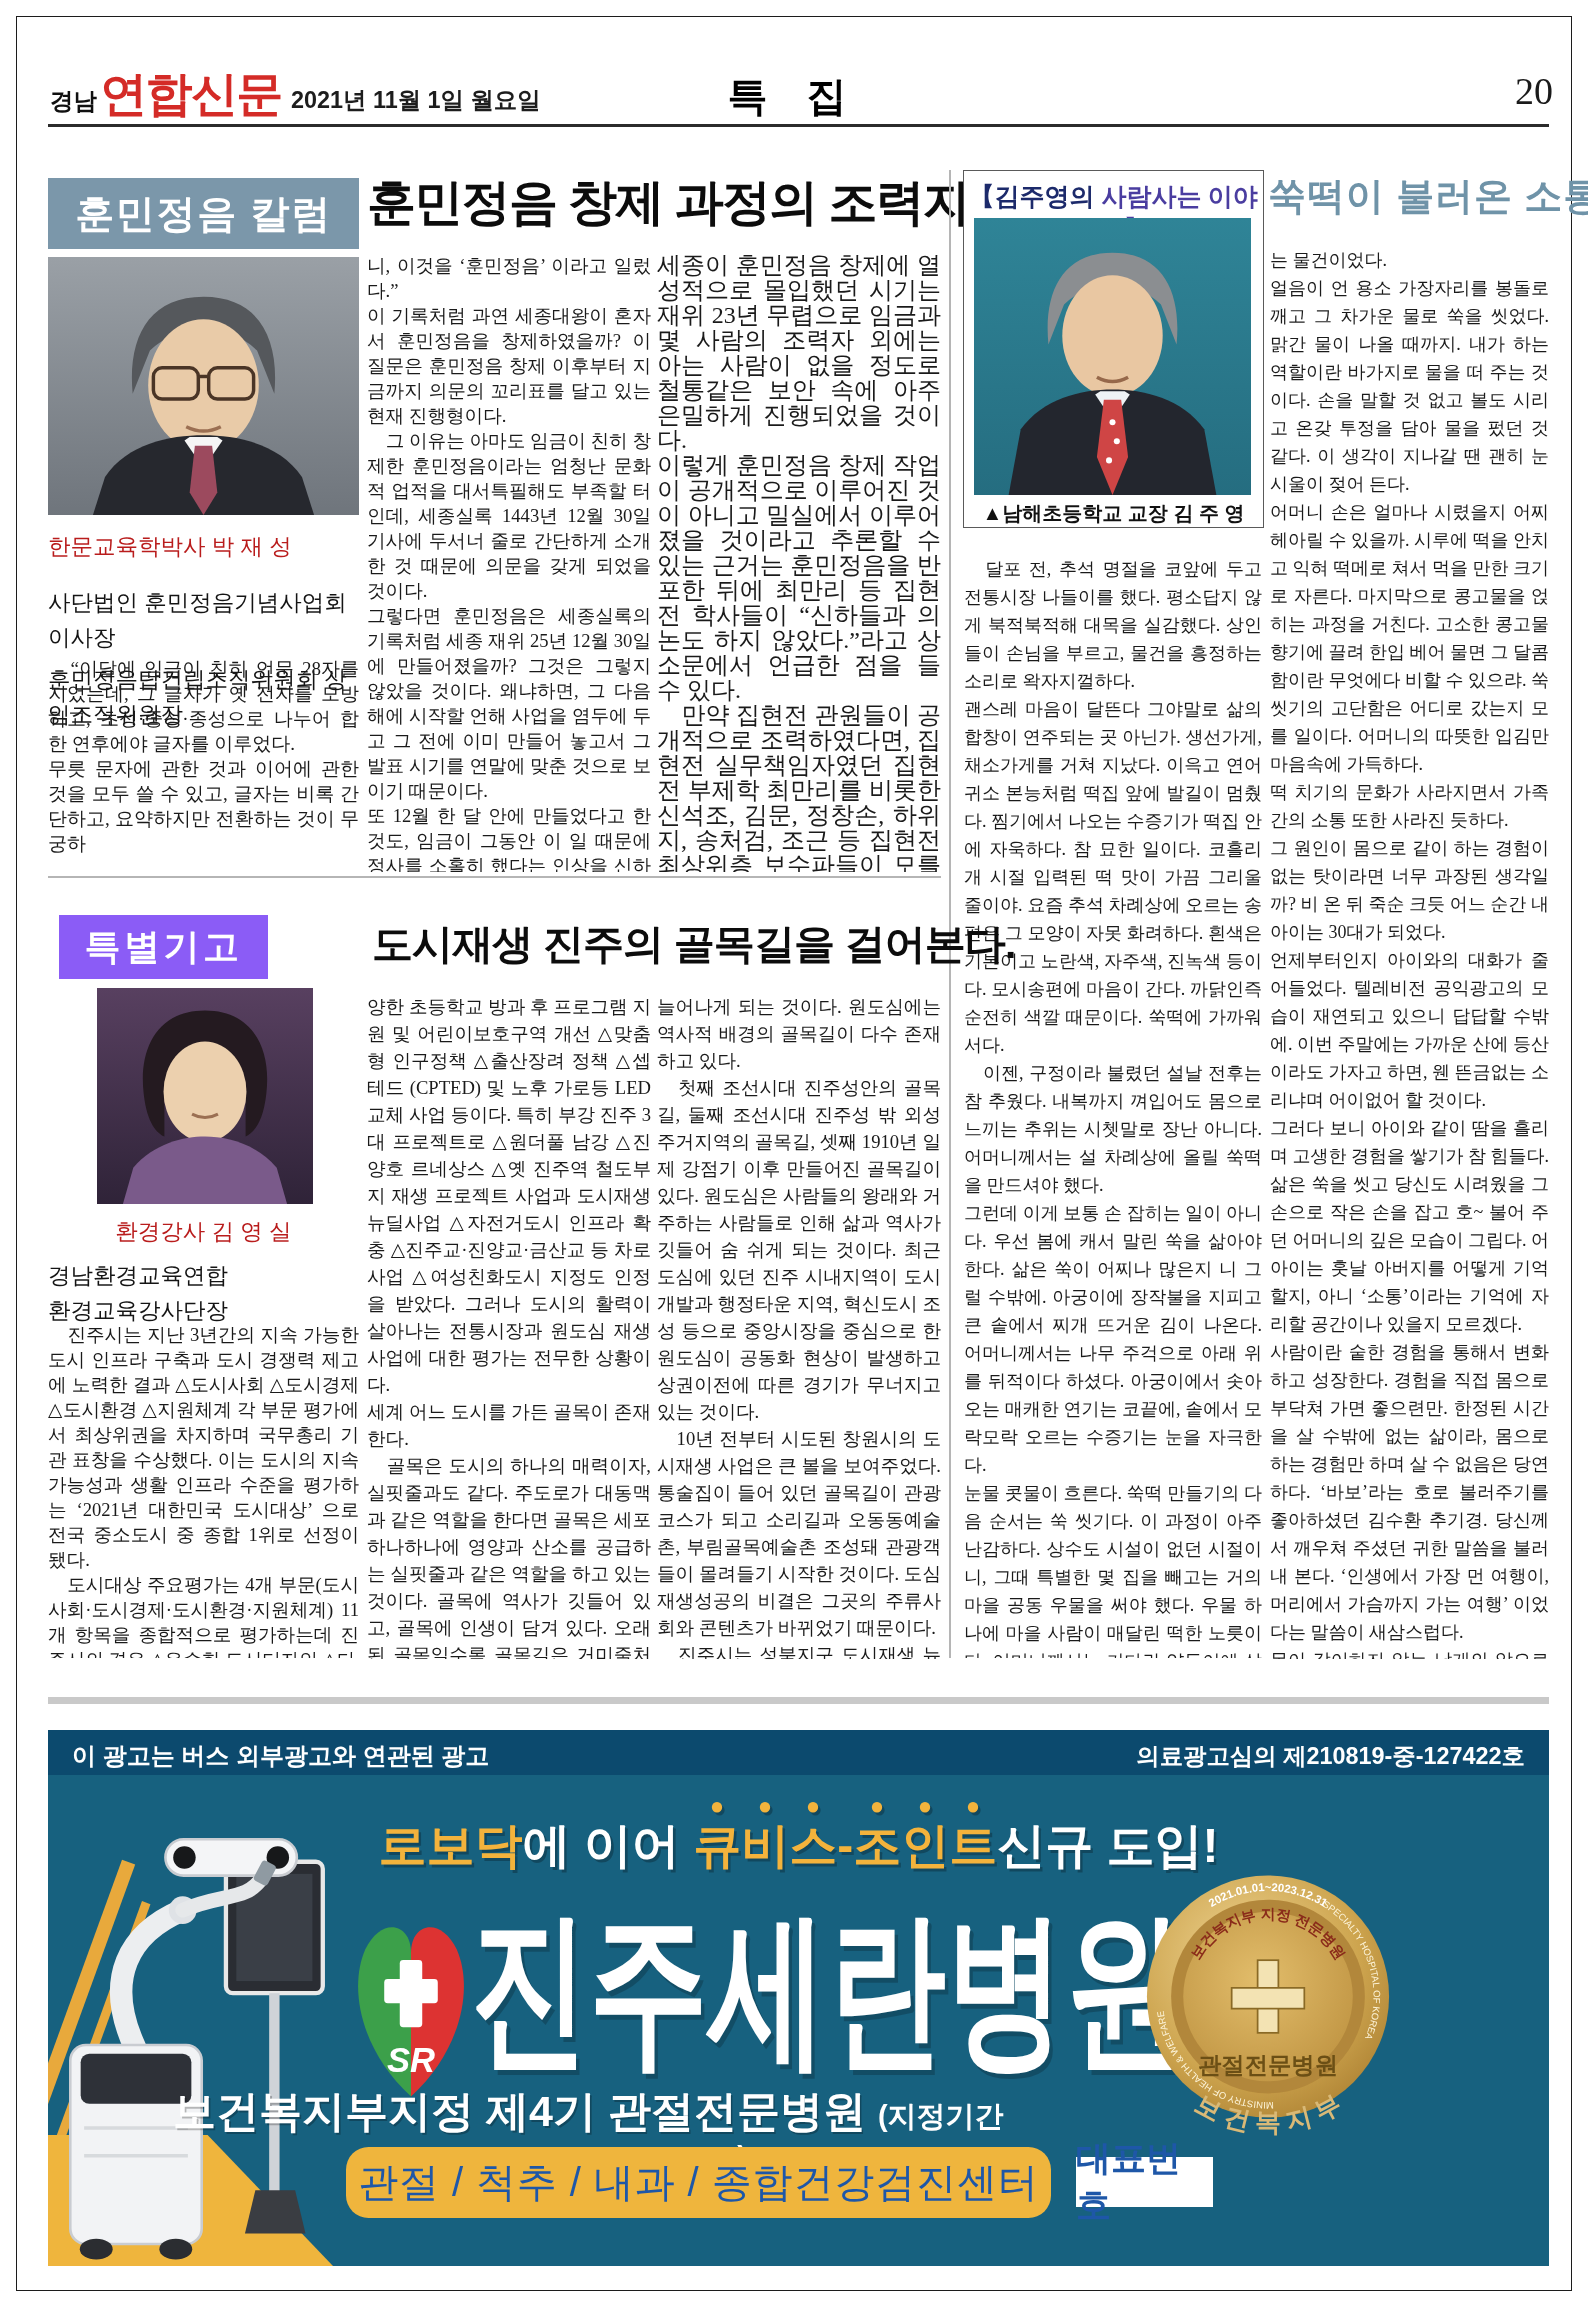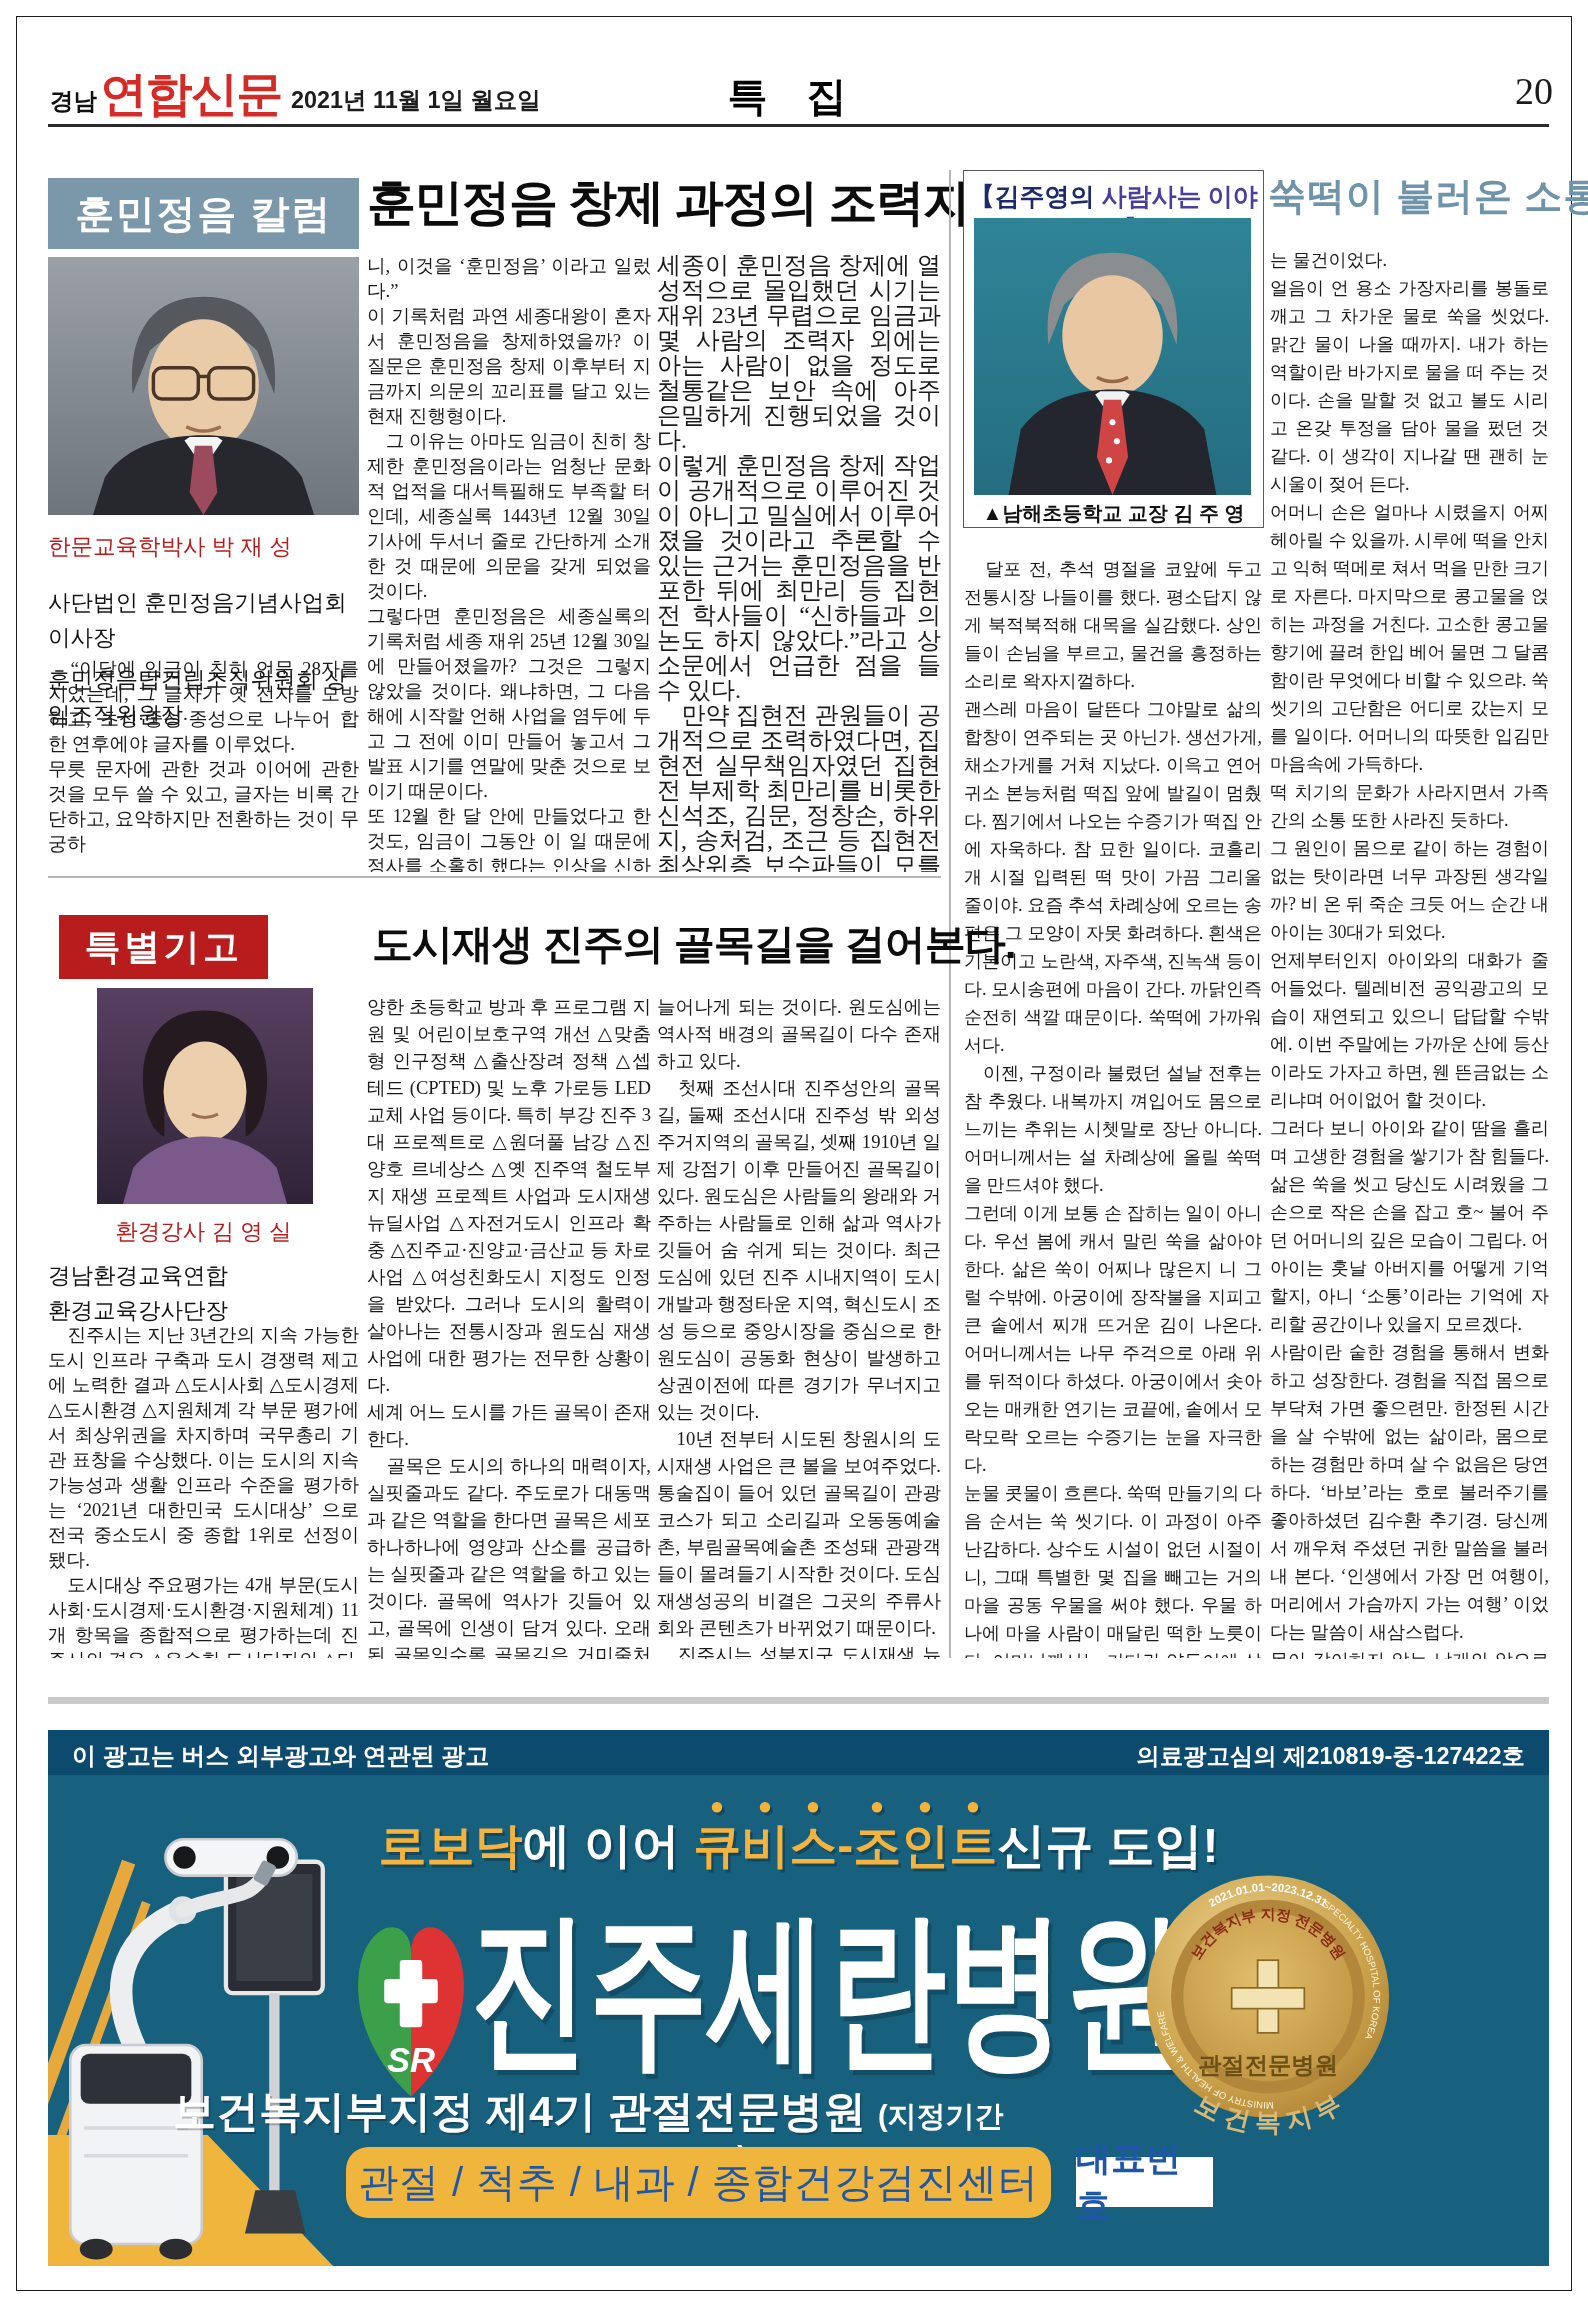--- a/index.html
+++ b/index.html
@@ -15,21 +15,21 @@
   .mast-prefix{font-size:23.4px;font-weight:bold;color:#101010;line-height:1;padding-bottom:3.5px;}
   .mast-name{font-size:47px;font-weight:900;color:#d42b27;line-height:1;letter-spacing:-1.7px;}
   .mast-date{font-size:23.4px;color:#1d1d1d;line-height:1;padding-bottom:4.3px;margin-left:6px;font-weight:bold;}
   .section-title{left:50%;top:69px;transform:translateX(-50%);font-size:40px;font-weight:900;letter-spacing:14px;color:#000;}
   .page-number{right:35px;top:69px;font-size:38px;color:#1a1a1a;font-family:"Liberation Serif",serif;}
   .header-rule{left:48px;top:124px;width:1501px;height:2.6px;background:#2b2b2b;}
 
   
   .label-box{display:flex;align-items:center;justify-content:center;color:#fff;font-weight:800;}
   .hunmin-label{left:48px;top:178px;width:311px;height:71px;background:#7b97aa;font-size:39px;letter-spacing:1.7px;}
-  .special-label{left:59px;top:915px;width:209px;height:64px;background:#b91c1c;font-size:36px;letter-spacing:3.5px;}
+  .special-label{left:59px;top:915px;width:209px;height:64px;background:#8b5cf6;font-size:36px;letter-spacing:3.5px;}
 
   .photo{overflow:hidden;}
   .photo svg{display:block;width:100%;height:100%;}
 
   .cap{font-size:22.5px;color:#b91c1c;}
   .roles{font-size:22.5px;line-height:35px;color:#141414;}
 
   .main-title{left:367px;top:170px;width:576px;font-size:49px;font-weight:900;letter-spacing:-1.7px;color:#0c0c0c;white-space:nowrap;}
 
   

